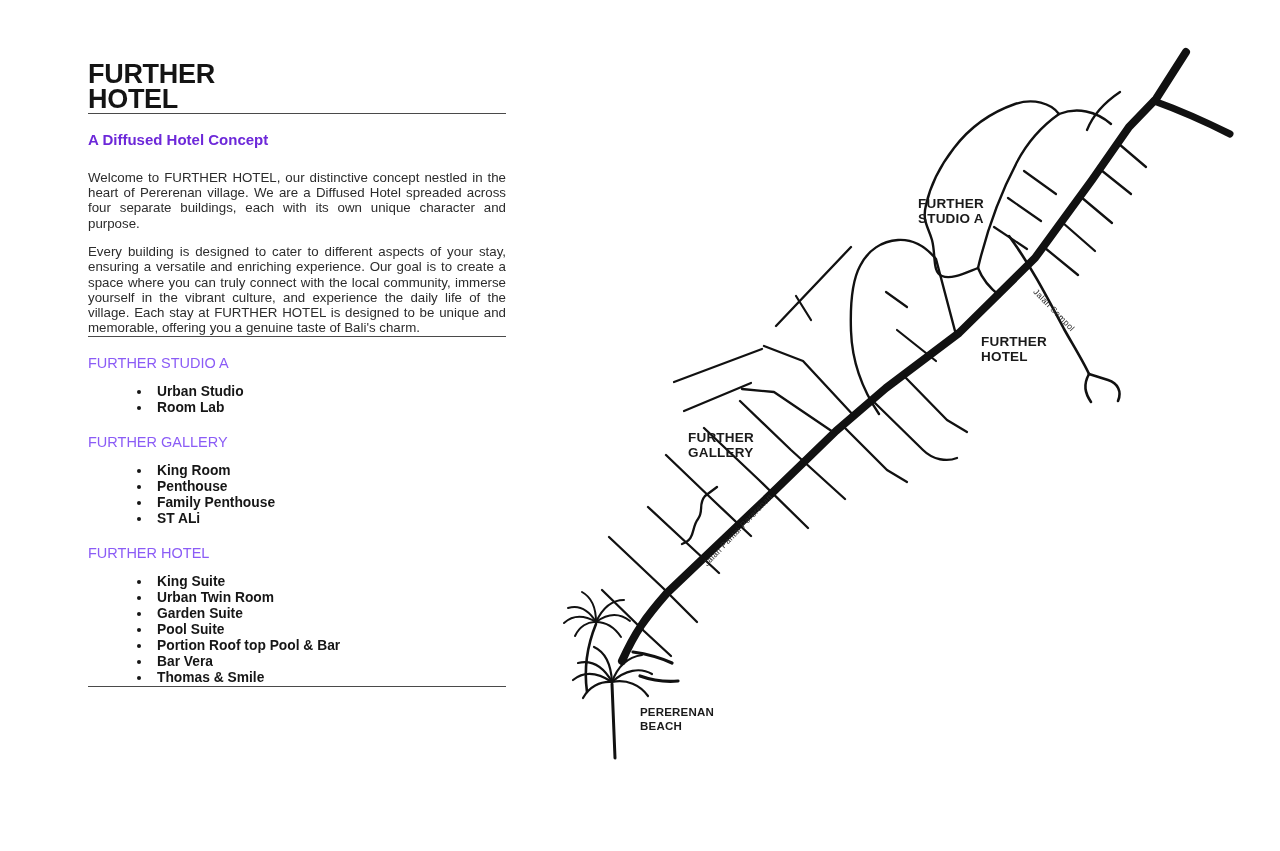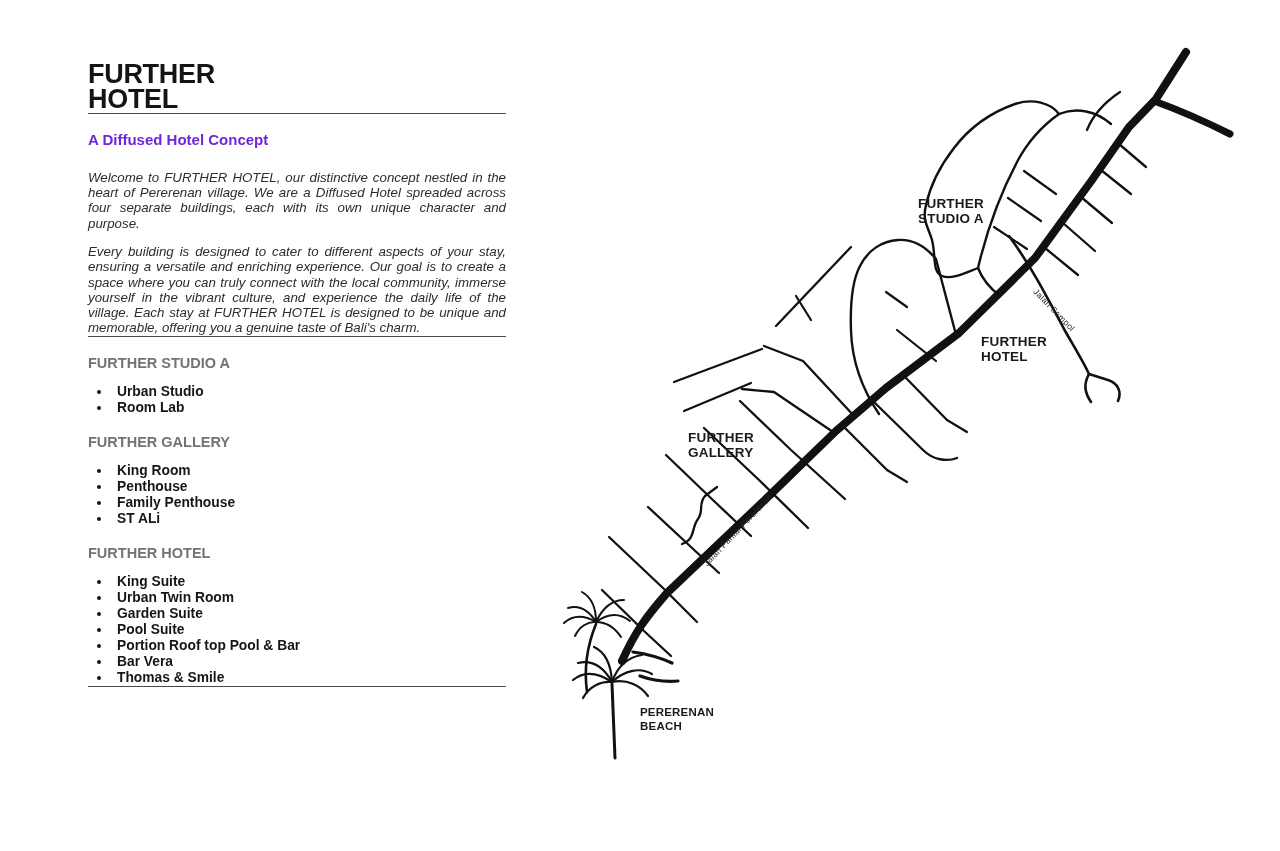--- a/index.html
+++ b/index.html
@@ -7,25 +7,25 @@
     width:1280px;height:851px;background:#ffffff;position:relative;
     font-family:"Liberation Sans",sans-serif;color:#1a1a1a;overflow:hidden;
   }
   .left-col{position:absolute;left:88px;top:62px;width:418px;}
   .logo{font-weight:800;font-size:27px;line-height:.94;letter-spacing:-.3px;color:#141414;}
   hr.rule{border:none;border-top:1.4px solid #4a4a4a;margin:0;}
   .rule-top{margin-top:39px;}
   .rule-mid{margin-top:28px;}
   .rule-bot{margin-top:16px;}
   .concept-heading{font-size:15px;font-weight:700;margin:17px 0 0 0;color:#6d28d9;}
-  .body-p{font-size:13.3px;line-height:15.3px;text-align:justify;color:#2c2c2c;margin:13px 0 0 0;font-style:italic;}
+  .body-p{font-size:13.3px;line-height:15.3px;text-align:justify;color:#2c2c2c;margin:13px 0 0 0;}
   .body-p.first{margin-top:22px;}
-  .bsec h3{font-size:14.5px;font-weight:700;margin:18px 0 0 0;color:#737373;}
+  .bsec h3{font-size:14.5px;font-weight:400;margin:18px 0 0 0;color:#8b5cf6;}
   .bsec ul{margin:13px 0 0 0;padding:0 0 0 24px;}
-  .bsec li{font-size:13.8px;font-weight:700;line-height:16px;color:#161616;padding-left:5px;}
+  .bsec li{font-size:13.8px;font-weight:700;line-height:16px;color:#161616;padding-left:5px;margin-left:40px;}
   svg.map{position:absolute;left:545px;top:30px;width:700px;height:800px;}
   svg.map path{fill:none;stroke:#111111;stroke-linecap:round;stroke-linejoin:round;}
   .maplabel{font-family:"Liberation Sans",sans-serif;font-size:13.5px;font-weight:700;fill:#1a1a1a;letter-spacing:.2px;}
   .maplabel-sm{font-family:"Liberation Sans",sans-serif;font-size:11.5px;font-weight:700;fill:#1a1a1a;letter-spacing:.2px;}
   .street{font-family:"Liberation Sans",sans-serif;font-size:8.5px;font-weight:400;fill:#2a2a2a;letter-spacing:.3px;}
 </style>
 </head>
 <body>
 
 <main>

